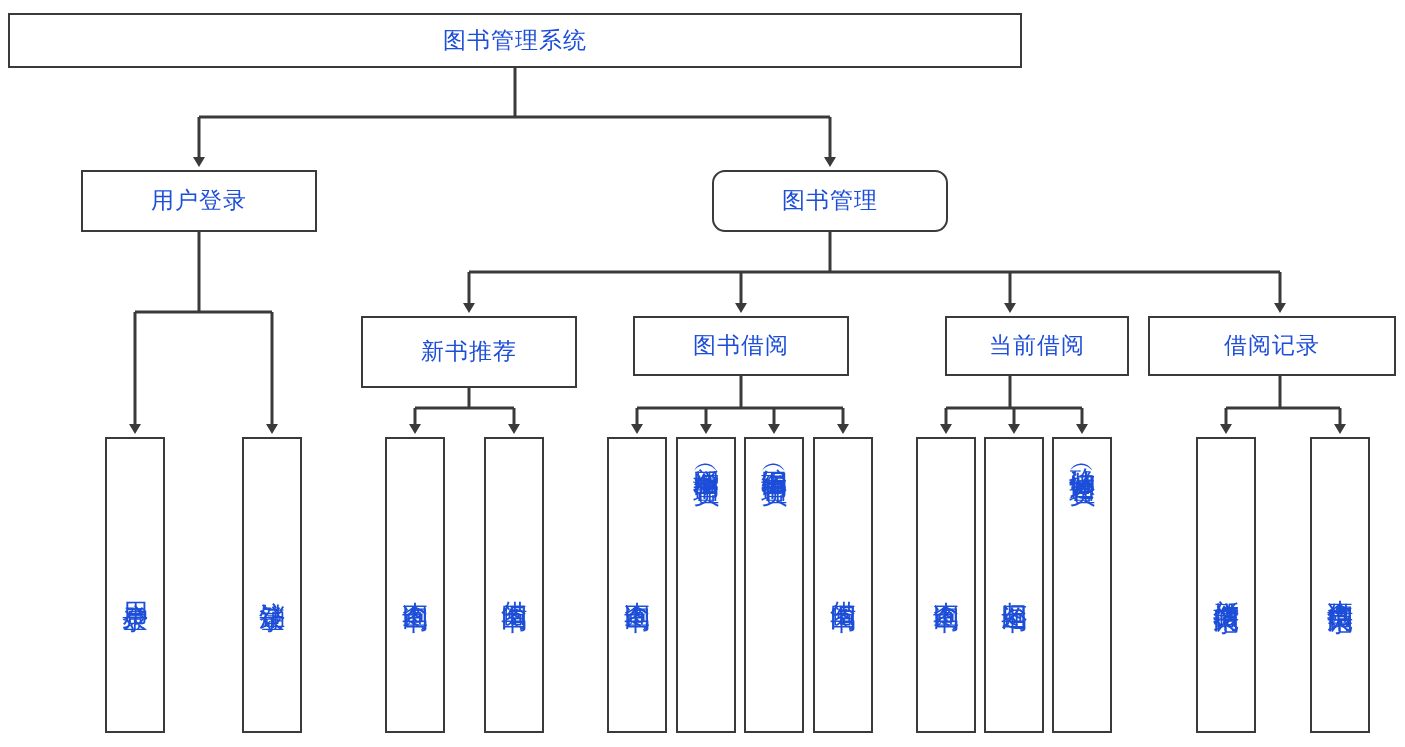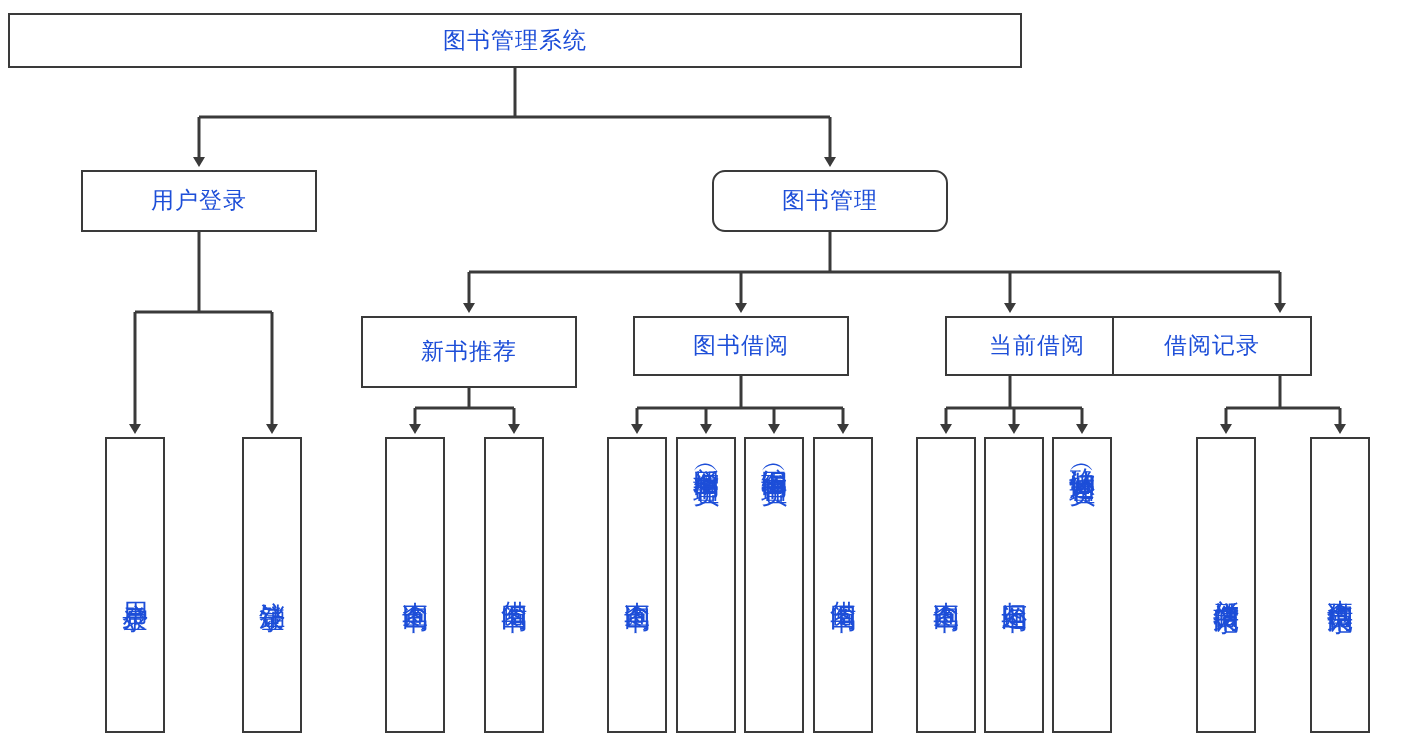--- a/index.html
+++ b/index.html
@@ -138,21 +138,21 @@
 
   <div class="node horiz" style="left:361px; top:316px; width:216px; height:72px;">
     <span class="label">新书推荐</span>
   </div>
   <div class="node horiz" style="left:633px; top:316px; width:216px; height:60px;">
     <span class="label">图书借阅</span>
   </div>
   <div class="node horiz" style="left:902px; top:316px; width:184px; height:60px;margin-left:43px;">
     <span class="label">当前借阅</span>
   </div>
-  <div class="node horiz" style="left:1112px; top:316px; width:200px; height:60px;">
+  <div class="node horiz" style="left:1148px; top:316px; width:248px; height:60px;">
     <span class="label">借阅记录</span>
   </div>
 
   <div class="node vert centered" style="left:105px; top:437px; width:60px; height:296px;">
     <span class="label">用户登录</span>
   </div>
   <div class="node vert centered" style="left:242px; top:437px; width:60px; height:296px;">
     <span class="label">注销登录</span>
   </div>
 

